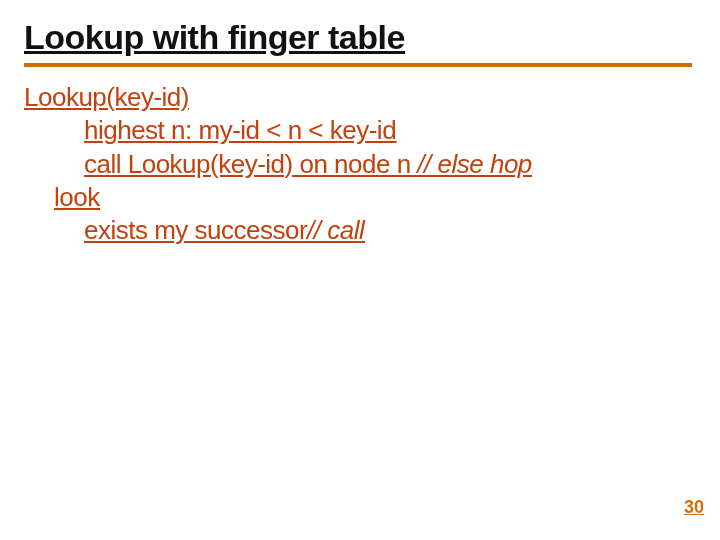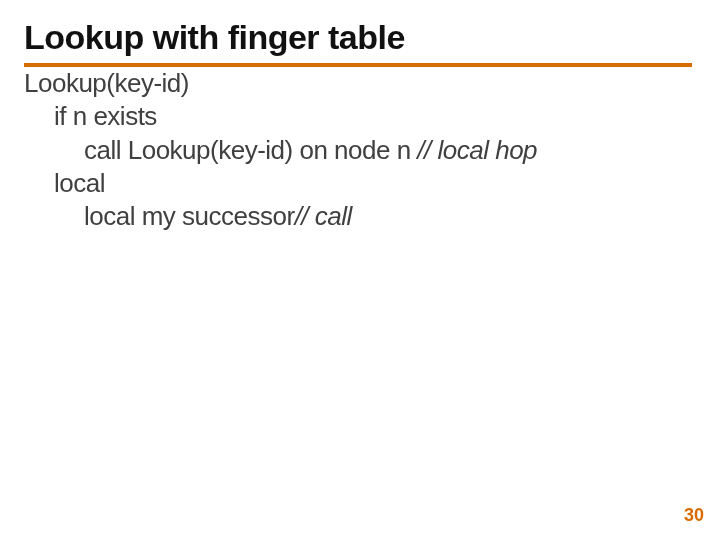--- a/index.html
+++ b/index.html
@@ -1,15 +1,15 @@
 <!DOCTYPE html>
 <html><head>
 <meta charset="utf-8">
 <style>
-  * { margin: 0; padding: 0; box-sizing: border-box; }
+  * { margin: 0; padding: 0; box-sizing: border-box; text-decoration: underline; }
   body {
     width: 720px;
     height: 540px;
     background: #ffffff;
     font-family: Arial, Helvetica, sans-serif;
     position: relative;
     overflow: hidden;
   }
   .slide {
     padding: 18px 24px 0 24px;
@@ -20,46 +20,47 @@
     color: #111;
     letter-spacing: -0.5px;
   }
   .rule {
     margin-top: 6px;
     border: none;
     border-top: 4px solid #d96c00;
     width: 668px;
   }
   .body {
+    margin-top: 14px;
     font-size: 26px;
     line-height: 1.28;
-    color: #404040;
+    color: #c2410c;
     letter-spacing: -0.5px;
   }
   .body .line { white-space: pre; }
   .ind1 { padding-left: 30px; }
   .ind2 { padding-left: 60px; }
   .comment { font-style: italic; }
   .pagenum {
     position: absolute;
     right: 16px;
-    bottom: 14px;
+    bottom: 22px;
     color: #d96c00;
     font-weight: bold;
     font-size: 18px;
   }
 </style>
 </head>
 <body>
 
 <div class="slide">
   <h1 class="title">Lookup with finger table</h1>
   <hr class="rule">
   <div class="body">
     <div class="line">Lookup(key-id)</div>
-    <div class="line ind1">if n exists</div>
-    <div class="line ind2"><span>call Lookup(key-id) on node n </span><span class="comment">// local hop</span></div>
-    <div class="line ind1">local</div>
-    <div class="line ind2"><span>local my successor</span><span class="comment">// call</span></div>
+    <div class="line ind2">highest n: my-id &lt; n &lt; key-id</div>
+    <div class="line ind2"><span>call Lookup(key-id) on node n </span><span class="comment">// else hop</span></div>
+    <div class="line ind1">look</div>
+    <div class="line ind2"><span>exists my successor</span><span class="comment">// call</span></div>
   </div>
 </div>
 
 <div class="pagenum">30</div>
 
 </body></html>

